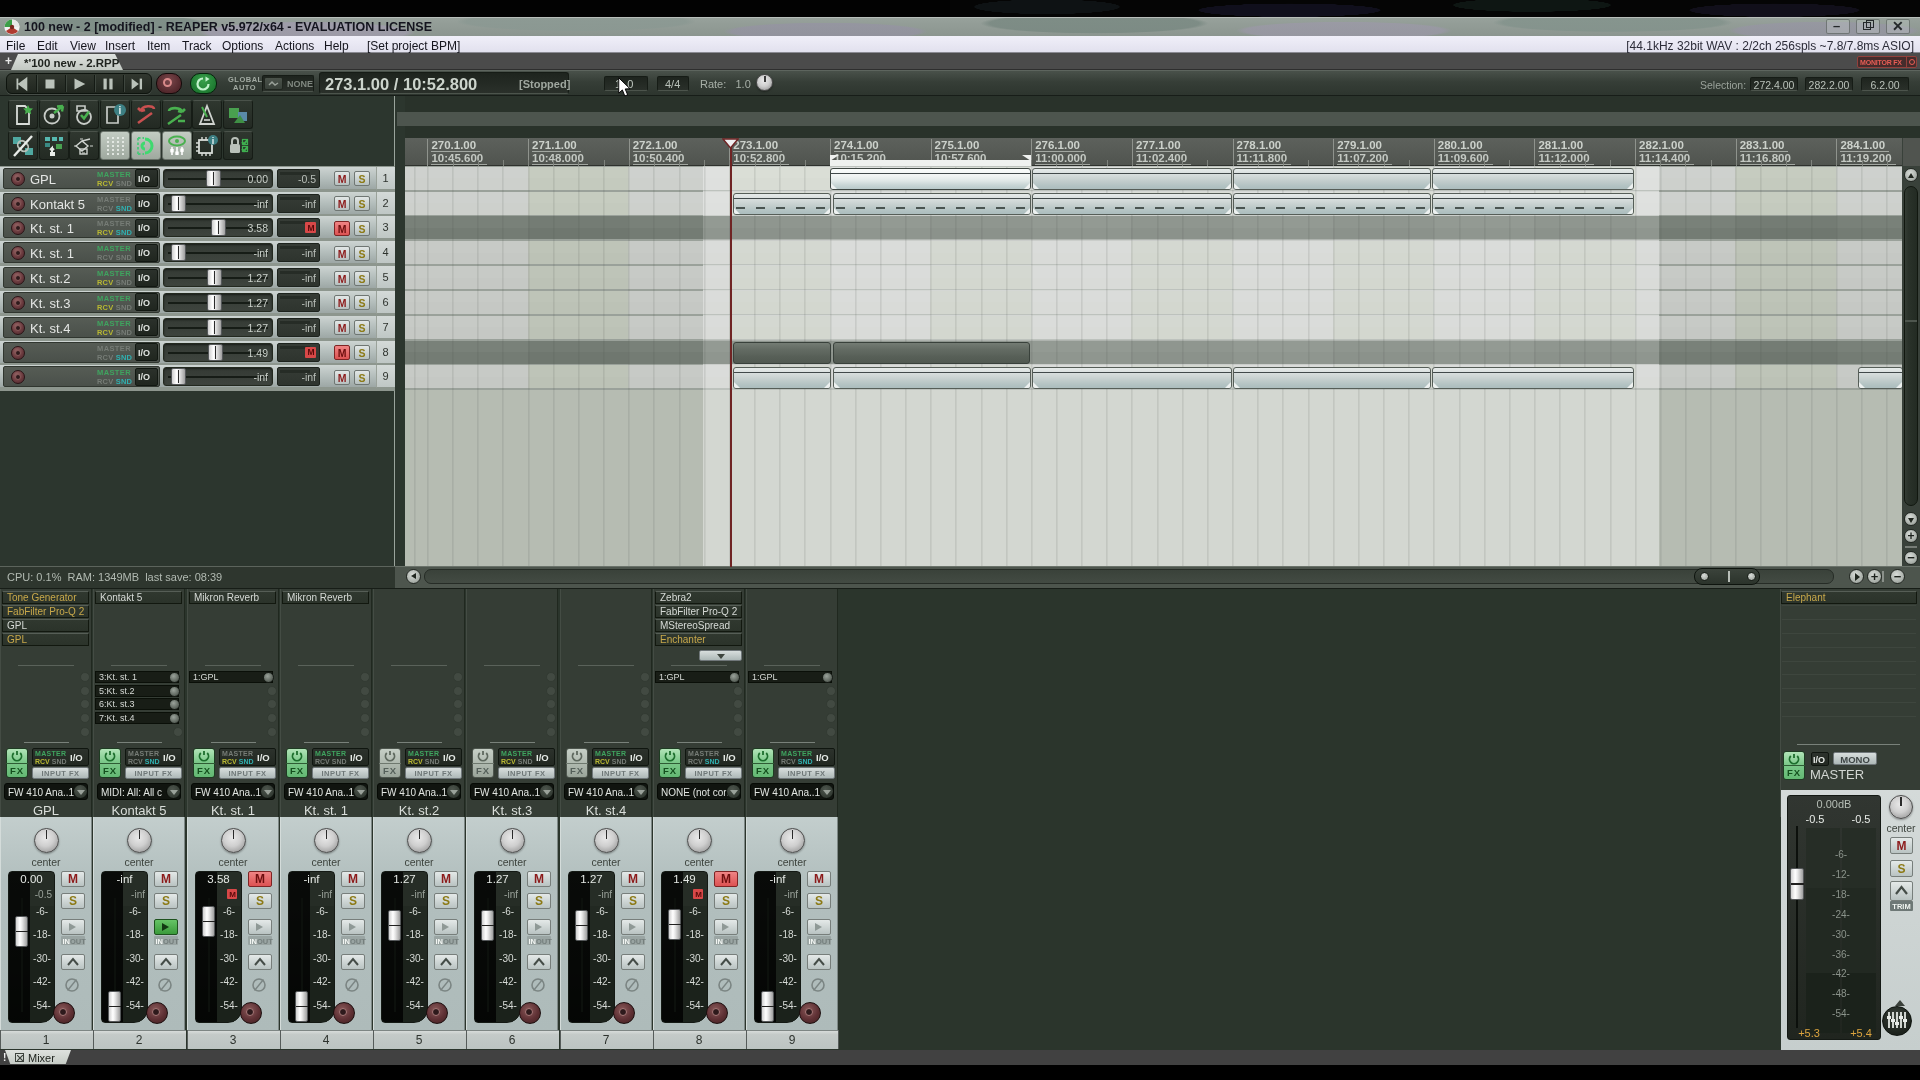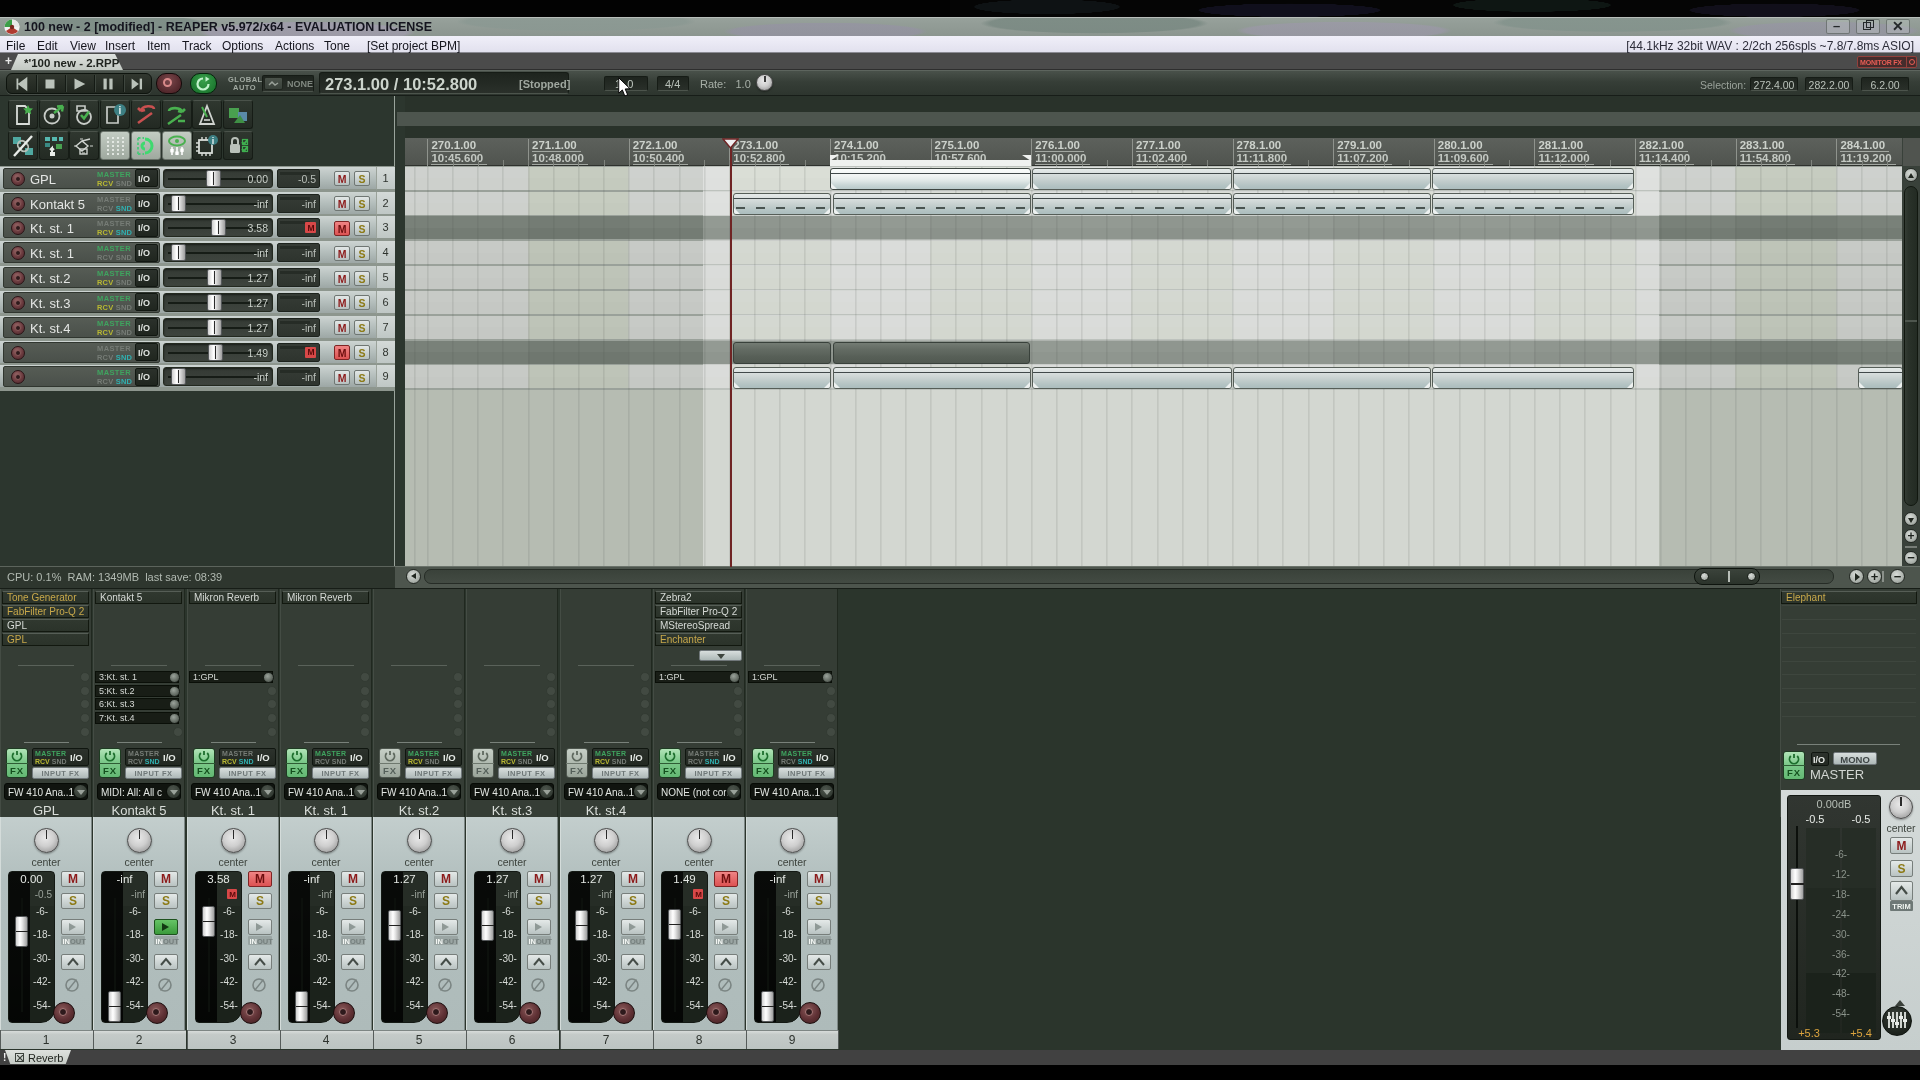--- a/index.html
+++ b/index.html
@@ -50,21 +50,21 @@
 <div class="a" style="left:1892px;top:19px;width:13px;height:13px;font-weight:bold;color:#24282a;font-size:14px;line-height:14px;">✕</div>
 <div class="a" style="left:0;top:36px;width:1920px;height:17px;background:linear-gradient(#f0eff9,#e2e1ee);border-bottom:1px solid #8a8a92;"></div>
 <div class="a nw" style="left:6px;top:39px;font-size:12px;color:#15151d;">File</div>
 <div class="a nw" style="left:37px;top:39px;font-size:12px;color:#15151d;">Edit</div>
 <div class="a nw" style="left:70px;top:39px;font-size:12px;color:#15151d;">View</div>
 <div class="a nw" style="left:105px;top:39px;font-size:12px;color:#15151d;">Insert</div>
 <div class="a nw" style="left:147px;top:39px;font-size:12px;color:#15151d;">Item</div>
 <div class="a nw" style="left:182px;top:39px;font-size:12px;color:#15151d;">Track</div>
 <div class="a nw" style="left:222px;top:39px;font-size:12px;color:#15151d;">Options</div>
 <div class="a nw" style="left:275px;top:39px;font-size:12px;color:#15151d;">Actions</div>
-<div class="a nw" style="left:324px;top:39px;font-size:12px;color:#15151d;">Tone</div>
+<div class="a nw" style="left:324px;top:39px;font-size:12px;color:#15151d;">Help</div>
 <div class="a nw" style="left:367px;top:39px;font-size:12px;color:#15151d;">[Set project BPM]</div>
 <div class="a nw" style="right:6px;top:39px;font-size:12px;color:#2c2c38;">[44.1kHz 32bit WAV : 2/2ch 256spls ~7.8/7.8ms ASIO]</div>
 <div class="a" style="left:0;top:53px;width:1920px;height:17px;background:#4b4b4b;border-bottom:1px solid #2e2e2e;"></div>
 <div class="a" style="left:3px;top:56px;width:11px;height:11px;color:#e8e8e8;font-size:12px;font-weight:bold;line-height:11px;text-align:center;">+</div>
 <div class="a" style="left:11px;top:54px;width:112px;height:16px;background:linear-gradient(#dfe2df,#c2c8c2);clip-path:polygon(7px 0,104px 0,112px 100%,0 100%);"></div>
 <div class="a nw" style="left:24px;top:56.5px;font-size:11.5px;font-weight:bold;color:#20241f;">*'100 new - 2.RPP</div>
 <div class="a" style="left:1857px;top:56px;width:60px;height:12px;background:#452c2c;border:1px solid #93403c;border-radius:2px;"></div>
 <div class="a nw" style="left:1860px;top:58.5px;font-size:7px;font-weight:bold;color:#e85d55;letter-spacing:-.2px;">MONITOR FX</div>
 <div class="a" style="left:1906px;top:57px;width:1px;height:10px;background:#93403c;"></div>
 <div class="a" style="left:1909px;top:58.5px;width:6px;height:6px;border:1.3px solid #e85d55;border-radius:50%;"></div>
@@ -271,21 +271,21 @@
 <div class="a nw" style="left:1437.8px;top:139px;font-size:11.5px;font-weight:bold;color:#ccd1cb;border-bottom:1px solid #a2a7a1;padding-right:4px;">280.1.00</div>
 <div class="a nw" style="left:1437.8px;top:152px;font-size:11.5px;font-weight:bold;color:#c4c9c3;border-bottom:1px solid #a2a7a1;padding-right:4px;">11:09.600</div>
 <div class="a" style="left:1534.4px;top:139px;width:1px;height:27px;background:#8f938d;"></div>
 <div class="a nw" style="left:1538.4px;top:139px;font-size:11.5px;font-weight:bold;color:#ccd1cb;border-bottom:1px solid #a2a7a1;padding-right:4px;">281.1.00</div>
 <div class="a nw" style="left:1538.4px;top:152px;font-size:11.5px;font-weight:bold;color:#c4c9c3;border-bottom:1px solid #a2a7a1;padding-right:4px;">11:12.000</div>
 <div class="a" style="left:1635.1px;top:139px;width:1px;height:27px;background:#8f938d;"></div>
 <div class="a nw" style="left:1639.1px;top:139px;font-size:11.5px;font-weight:bold;color:#ccd1cb;border-bottom:1px solid #a2a7a1;padding-right:4px;">282.1.00</div>
 <div class="a nw" style="left:1639.1px;top:152px;font-size:11.5px;font-weight:bold;color:#c4c9c3;border-bottom:1px solid #a2a7a1;padding-right:4px;">11:14.400</div>
 <div class="a" style="left:1735.7px;top:139px;width:1px;height:27px;background:#8f938d;"></div>
 <div class="a nw" style="left:1739.7px;top:139px;font-size:11.5px;font-weight:bold;color:#ccd1cb;border-bottom:1px solid #a2a7a1;padding-right:4px;">283.1.00</div>
-<div class="a nw" style="left:1739.7px;top:152px;font-size:11.5px;font-weight:bold;color:#c4c9c3;border-bottom:1px solid #a2a7a1;padding-right:4px;">11:54.800</div>
+<div class="a nw" style="left:1739.7px;top:152px;font-size:11.5px;font-weight:bold;color:#c4c9c3;border-bottom:1px solid #a2a7a1;padding-right:4px;">11:16.800</div>
 <div class="a" style="left:1836.4px;top:139px;width:1px;height:27px;background:#8f938d;"></div>
 <div class="a nw" style="left:1840.4px;top:139px;font-size:11.5px;font-weight:bold;color:#ccd1cb;border-bottom:1px solid #a2a7a1;padding-right:4px;">284.1.00</div>
 <div class="a nw" style="left:1840.4px;top:152px;font-size:11.5px;font-weight:bold;color:#c4c9c3;border-bottom:1px solid #a2a7a1;padding-right:4px;">11:19.200</div>
 <div class="a" style="left:452.6px;top:160px;width:1px;height:6px;background:#7e827c;"></div>
 <div class="a" style="left:477.7px;top:160px;width:1px;height:6px;background:#7e827c;"></div>
 <div class="a" style="left:502.9px;top:160px;width:1px;height:6px;background:#7e827c;"></div>
 <div class="a" style="left:528.0px;top:160px;width:1px;height:6px;background:#7e827c;"></div>
 <div class="a" style="left:553.2px;top:160px;width:1px;height:6px;background:#7e827c;"></div>
 <div class="a" style="left:578.4px;top:160px;width:1px;height:6px;background:#7e827c;"></div>
 <div class="a" style="left:603.5px;top:160px;width:1px;height:6px;background:#7e827c;"></div>
@@ -1308,13 +1308,13 @@
 <div class="a" style="left:1904px;top:1012px;width:1.5px;height:16px;background:#cfd4cf;"></div>
 <div class="a" style="left:1902.8px;top:1019px;width:4.5px;height:2.5px;background:#e8ece8;"></div>
 <div class="a" style="left:0;top:1050px;width:1920px;height:15px;background:#414141;"></div>
 <div class="a" style="left:0;top:1065px;width:1920px;height:15px;background:#000;"></div>
 <div class="a nw" style="left:3px;top:1052px;font-size:10px;font-weight:bold;color:#f0f0f0;">!</div>
 <div class="a" style="left:5px;top:1050px;width:66px;height:14px;background:linear-gradient(#dee1de,#c6ccc6);clip-path:polygon(0 0,100% 0,92% 100%,8% 100%);"></div>
 <div class="a" style="left:15px;top:1053px;width:9px;height:9px;border:1.4px solid #3c423c;"></div>
 <svg class="a" style="left:16.5px;top:1054.5px;" width="6" height="6" viewBox="0 0 6 6">
       <path d="M0 0 L6 6 M6 0 L0 6" stroke="#3c423c" stroke-width="1.2"></path>
     </svg>
-<div class="a nw" style="left:28px;top:1052px;font-size:11px;color:#20241f;">Reverb</div>
+<div class="a nw" style="left:28px;top:1052px;font-size:11px;color:#20241f;">Mixer</div>
 </div>
 </body></html>

